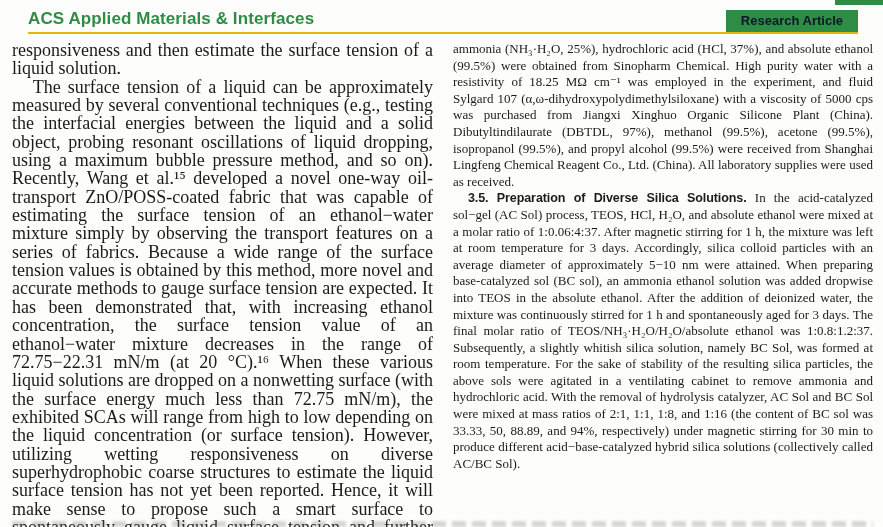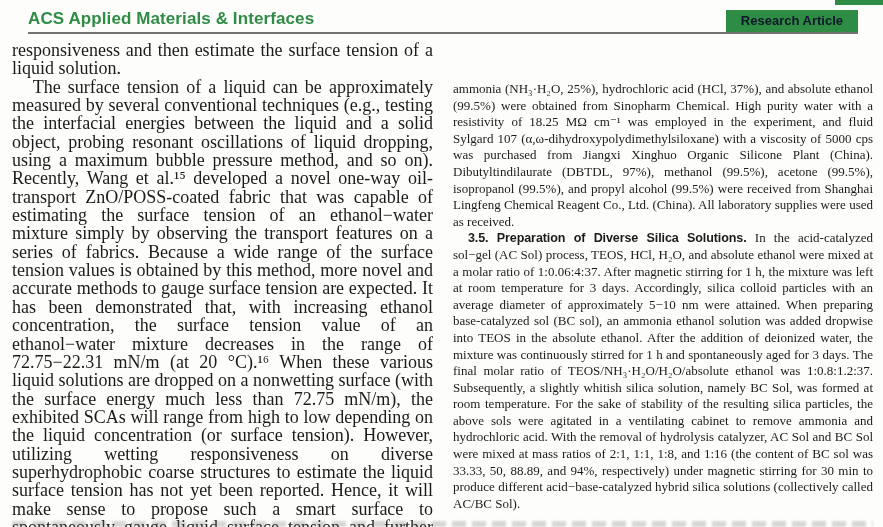--- a/index.html
+++ b/index.html
@@ -20,21 +20,21 @@
   .corner-strip {
     position: absolute;
     top: 0; right: 0;
     width: 48px; height: 5px;
     background: #2e8c45;
   }
   .masthead {
     position: absolute;
     top: 0; left: 28px; right: 25px;
     height: 32px;
-    border-bottom: 2px solid #737373;
+    border-bottom: 2px solid #eab308;
     display: flex;
     align-items: flex-end;
     justify-content: space-between;
   }
   .journal-title {
     font-family: "Liberation Sans", "DejaVu Sans", sans-serif;
     font-weight: bold;
     font-size: 17px;
     letter-spacing: 0.1px;
     color: #2e8c45;
@@ -62,21 +62,20 @@
     left: 12px;
     width: 421px;
     font-size: 18px;
     line-height: 18.35px;
   }
   .column-right {
     left: 453px;
     width: 420px;
     font-size: 13px;
     line-height: 16.6px;
-    margin-top: 40px;
   }
   .para { margin: 0; text-indent: 1.15em; }
   .para.continuation { text-indent: 0; }
   .runin-heading {
     font-family: "Liberation Sans", "DejaVu Sans", sans-serif;
     font-weight: bold;
     font-size: 0.965em;
     letter-spacing: -0.1px;
   }
 

